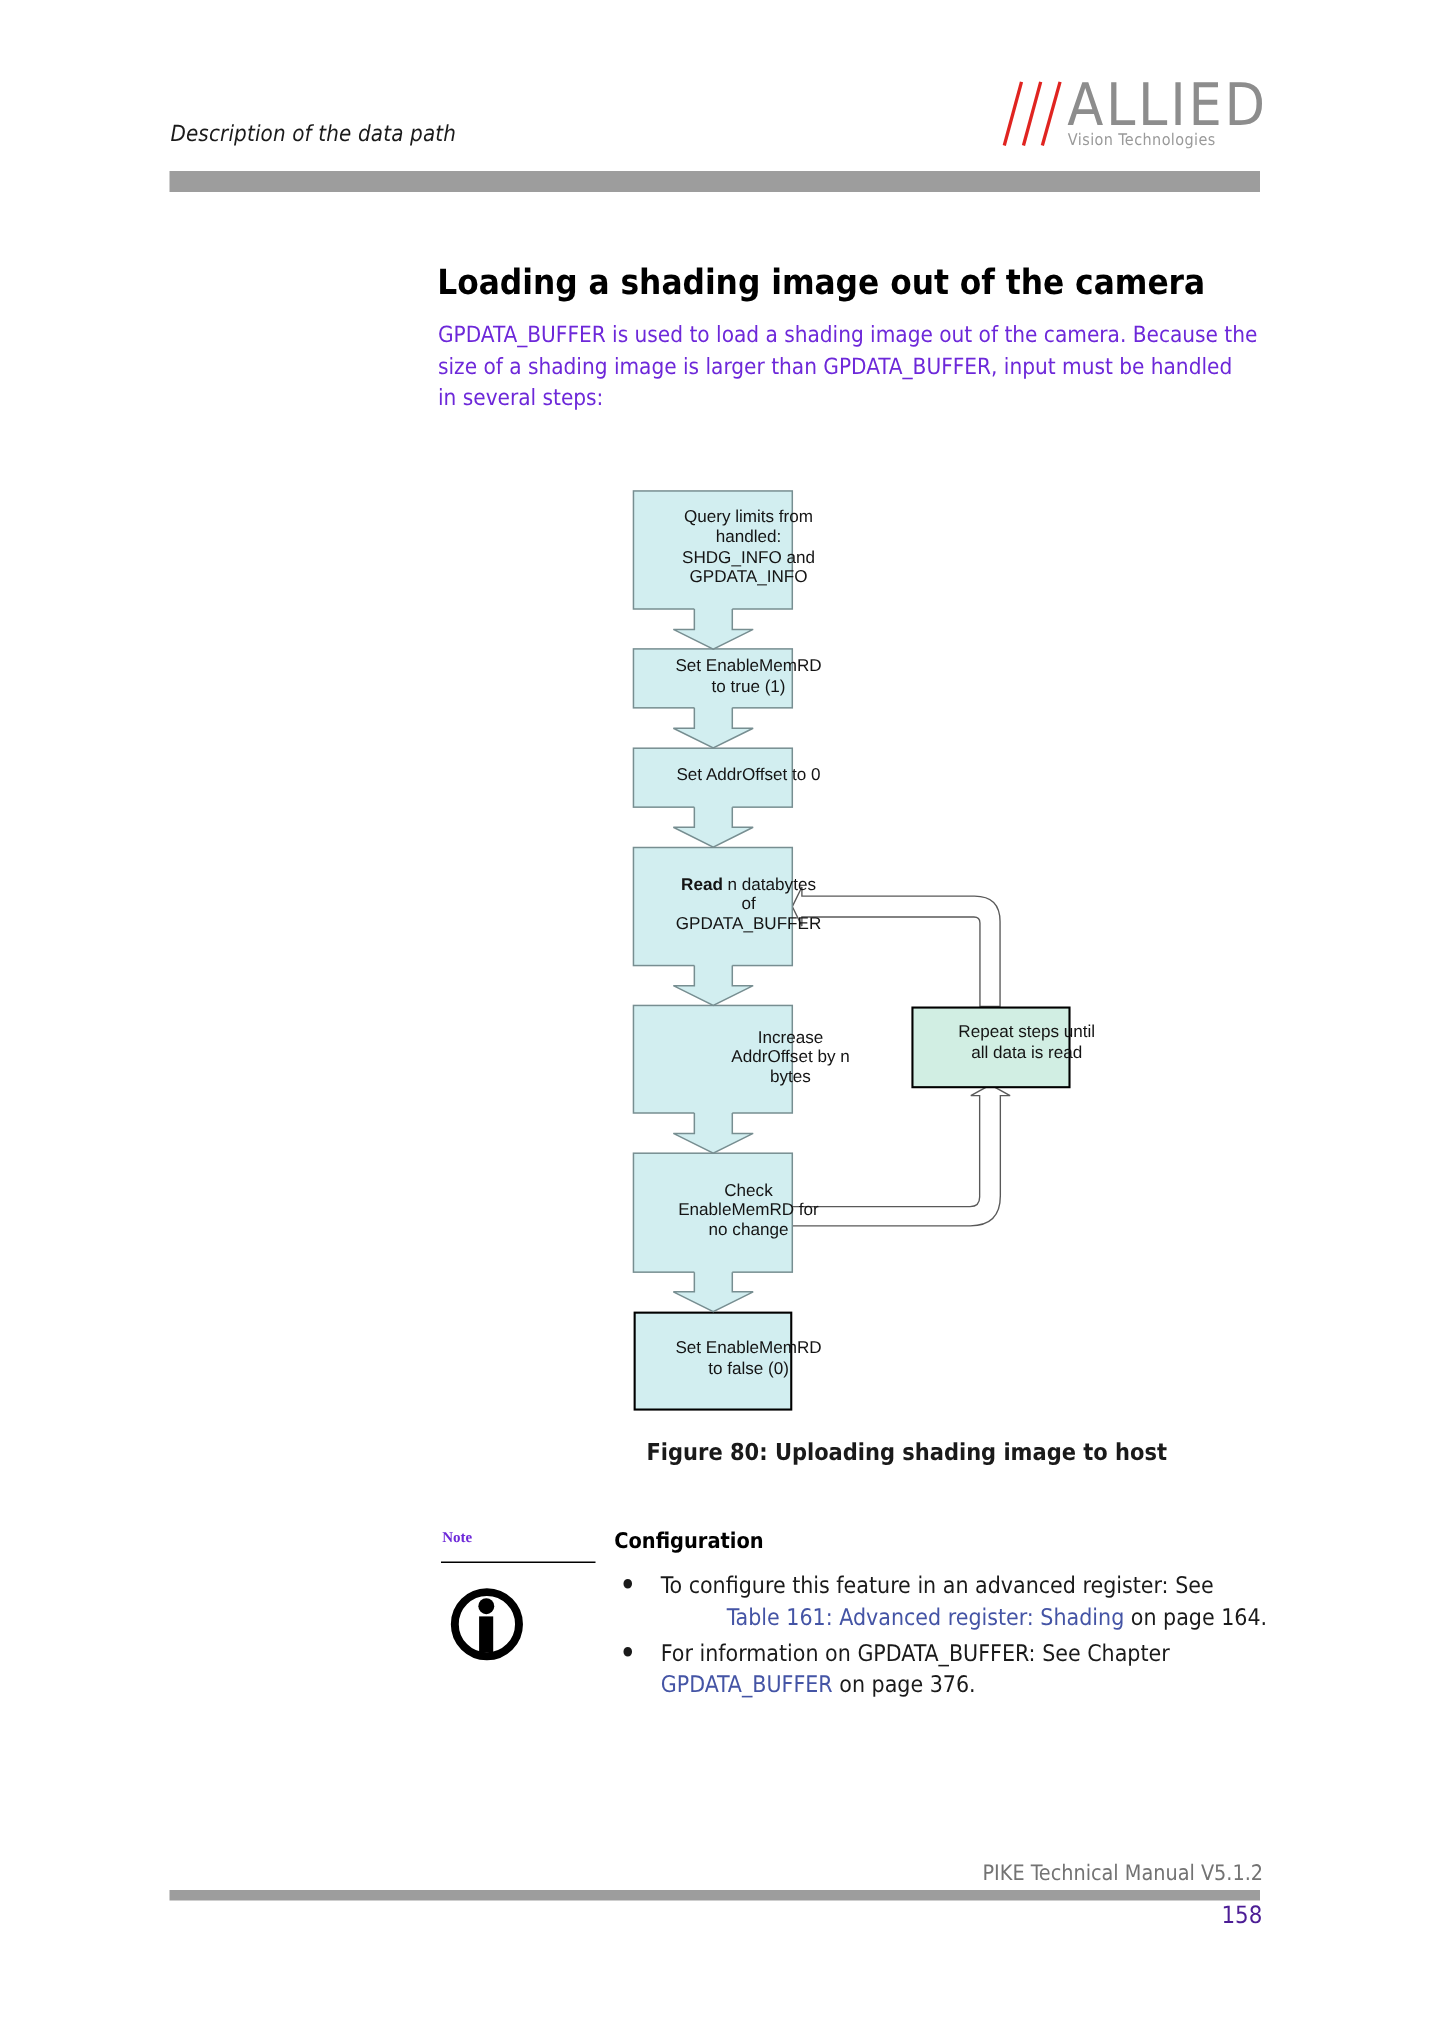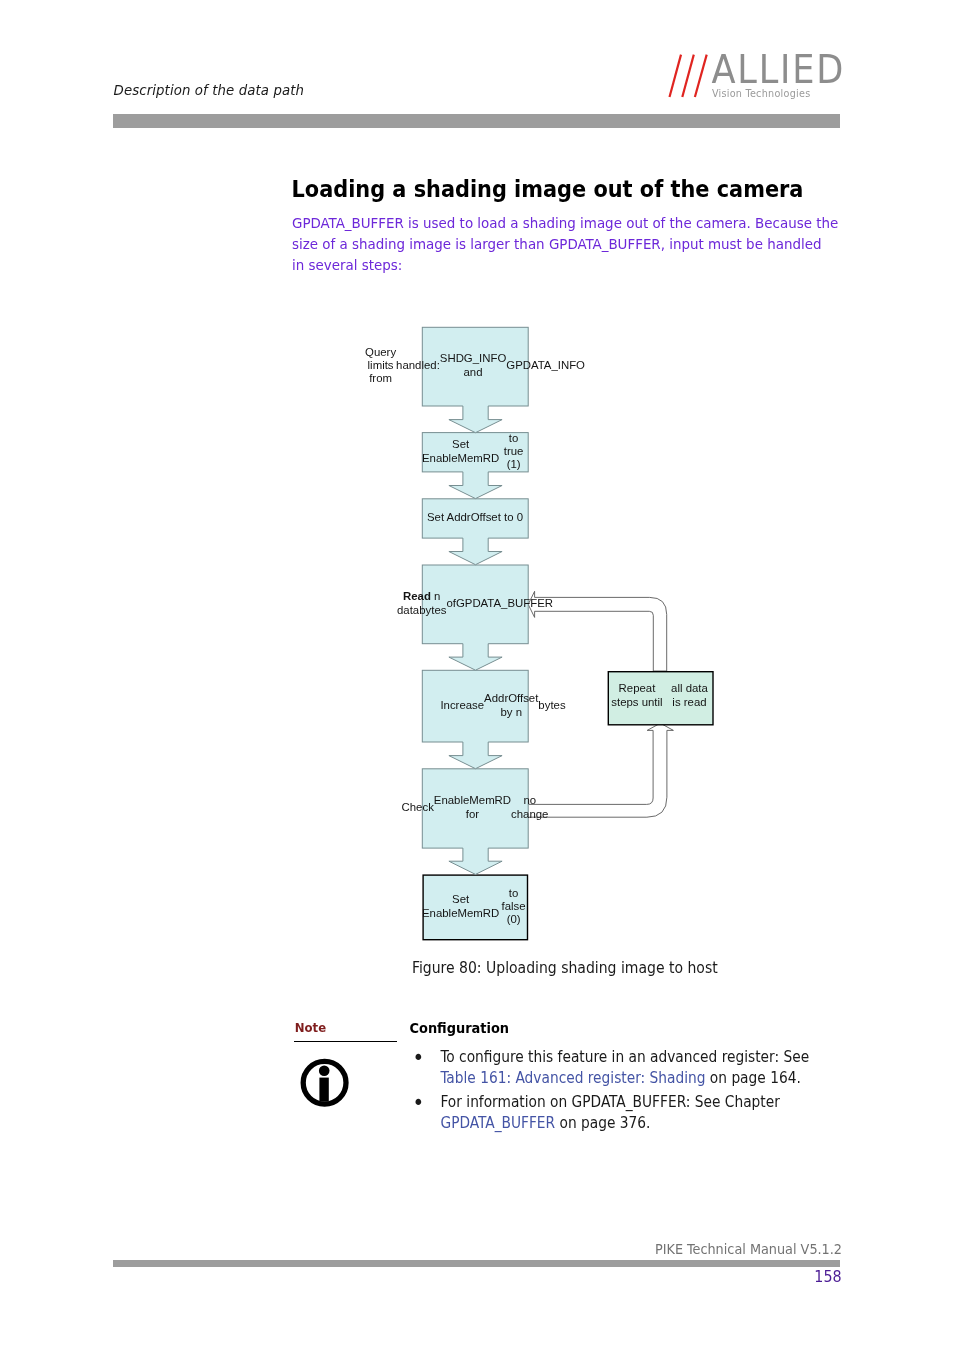--- a/index.html
+++ b/index.html
@@ -36,36 +36,36 @@
   }
   #intro {
     left:292px; top:213px; width:600px;
     font-size:14.93px; line-height:21.2px; color:#6d28d9;
     white-space:nowrap;
   }
 
   
   #figure { left:0; top:0; width:954px; height:1350px; }
   #figure-caption {
-    left:412px; top:959px; font-size:15.57px; color:#1a1a1a; white-space:nowrap;
+    left:431px; top:959px; font-size:15.57px; color:#1a1a1a; white-space:nowrap;font-weight:bold;
   }
 
   #fc-labels { position:absolute; left:0; top:0; width:954px; height:1350px; }
   .fc-lab {
     position:absolute;
-    display:flex; flex-direction:row;
+    display:flex; flex-direction:column;
     align-items:center; justify-content:center;
     font-family:"Liberation Sans",sans-serif;
     font-size:11.4px; line-height:13.2px;
-    color:#141414; text-align:center;
+    color:#141414; text-align:center;margin-left:24px;
   }
   .fc-lab b { font-weight:bold; }
 
   
-  #note-label { left:294.8px; top:1019.8px; font-size:13px; font-weight:bold; color:#7f1d1d; }
+  #note-label { left:294.8px; top:1019.8px; font-size:10px; font-weight:bold; color:#6d28d9;font-family:Liberation Serif, serif; }
   #note-rule { left:294.4px; top:1041.2px; width:102.6px; height:1.1px; background:#000; }
   #note-icon { left:299px; top:1057px; width:52px; height:52px; }
   #note-heading { left:409.5px; top:1019.8px; font-size:14.4px; font-weight:bold; color:#000; white-space:nowrap; }
   #note-list { left:409.5px; top:1047px; width:420px; font-size:15.3px; line-height:20.5px; color:#1a1a1a; }
   .note-item { position:relative; padding-left:31px; margin-bottom:4.2px; white-space:nowrap; }
   .note-item > span { white-space:pre; }
   .note-bullet { position:absolute; left:3.1px; top:0.5px; font-size:22px; line-height:20.5px; }
   .note-line { display:block; }
   .lnk { color:#4454a5; }
 
@@ -191,21 +191,21 @@
         </div>
       <div class="fc-lab" style="left:422px;top:768px;width:106px;height:79px;">
           <div>Check</div>
           <div>EnableMemRD for</div>
           <div>no change</div>
         </div>
       <div class="fc-lab" style="left:422px;top:874px;width:106px;height:65px;">
           <div>Set EnableMemRD</div>
           <div>to false (0)</div>
         </div>
-      <div class="fc-lab" style="left:608px;top:669px;width:105px;height:53px;justify-content:flex-end;">
+      <div class="fc-lab" style="left:608px;top:669px;width:105px;height:53px;">
           <div>Repeat steps until</div>
           <div>all data is read</div>
         </div>
     </div>
   </div>
   <div class="abs" id="figure-caption">Figure 80: Uploading shading image to host</div>
 
   <div class="abs" id="note-label">Note</div>
   <div class="abs" id="note-rule"></div>
   <div class="abs" id="note-icon">
@@ -213,21 +213,21 @@
       <circle cx="25.6" cy="25.8" r="21.4" fill="none" stroke="#000000" stroke-width="5.3"></circle>
       <circle cx="25.2" cy="13.8" r="5.3" fill="#000000"></circle>
       <rect x="20.4" y="20.6" width="9.4" height="24.1" fill="#000000"></rect>
     </svg>
   </div>
   <div class="abs" id="note-heading">Configuration</div>
   <div class="abs" id="note-list">
       <div class="note-item">
         <span class="note-bullet">•</span>
         <span class="note-line"><span>To configure this feature in an advanced register: See</span></span>
-        <span class="note-line"><span class="lnk" style="color: rgb(68, 84, 165);">Table 161: Advanced register: Shading</span><span> on page 164.</span></span>
+        <span class="note-line"><span class="lnk" style="color: rgb(68, 84, 165); margin-left: 44px;">Table 161: Advanced register: Shading</span><span> on page 164.</span></span>
       </div>
       <div class="note-item">
         <span class="note-bullet">•</span>
         <span class="note-line"><span>For information on GPDATA_BUFFER: See Chapter</span></span>
         <span class="note-line"><span class="lnk" style="color: rgb(68, 84, 165);">GPDATA_BUFFER</span><span> on page 376.</span></span>
       </div>
     </div>
 
   <div class="abs" id="footer-text">PIKE Technical Manual V5.1.2</div>
   <div class="abs" id="footer-rule"></div>

